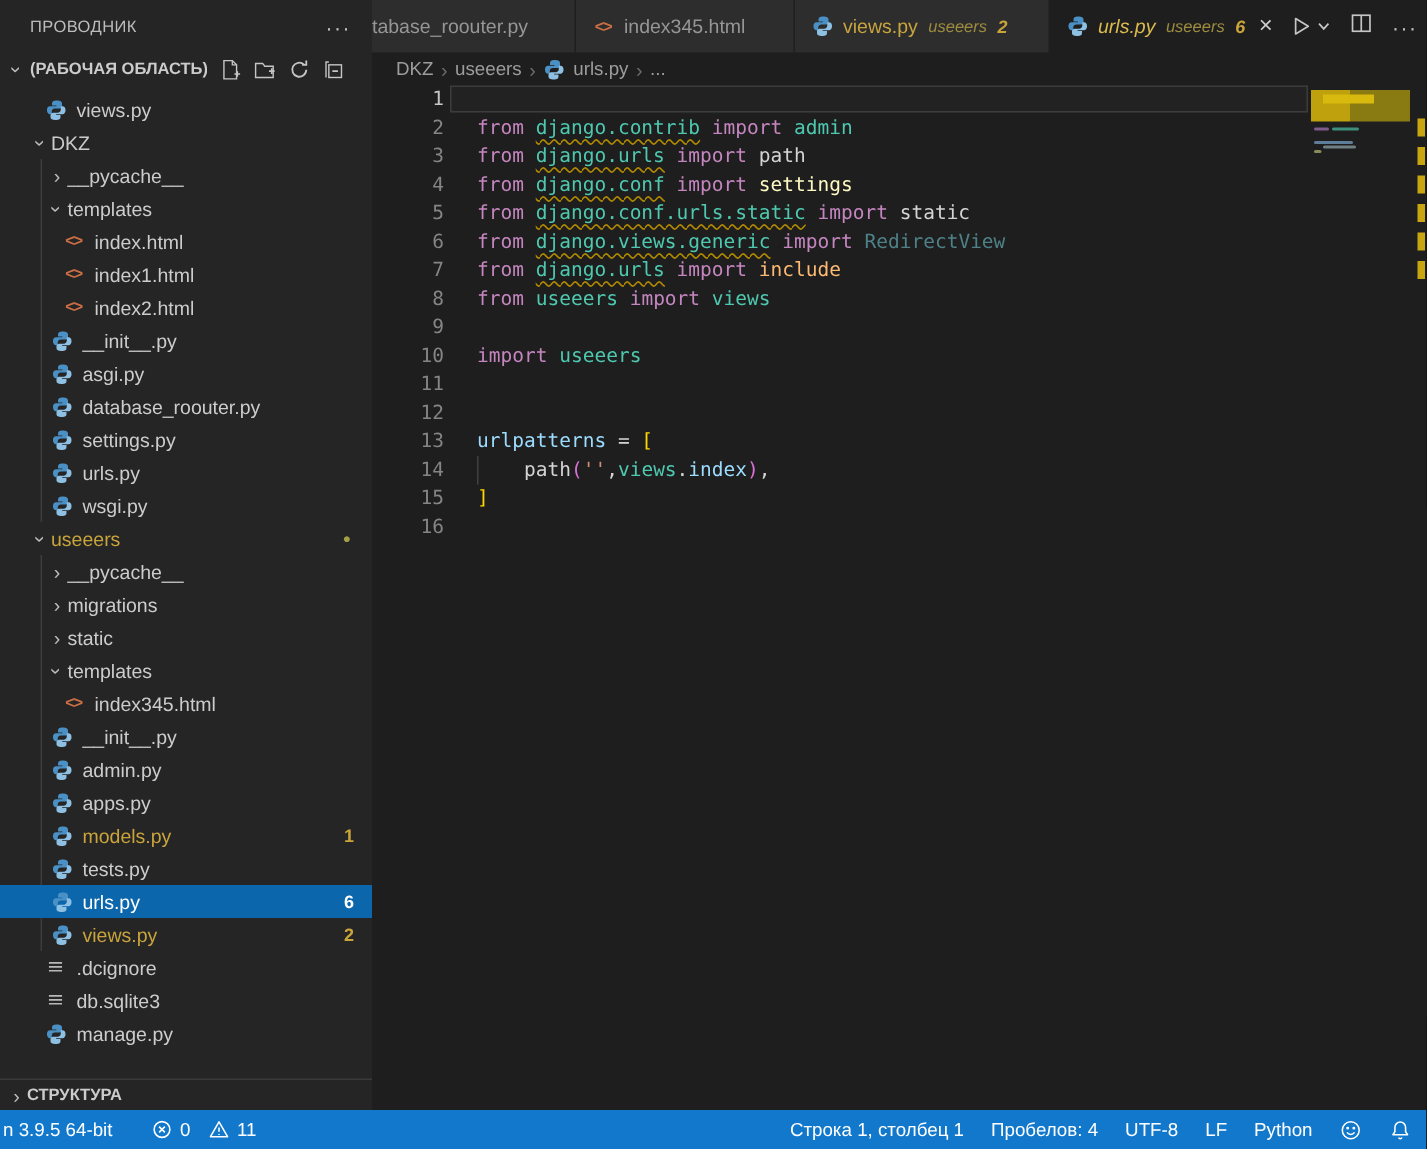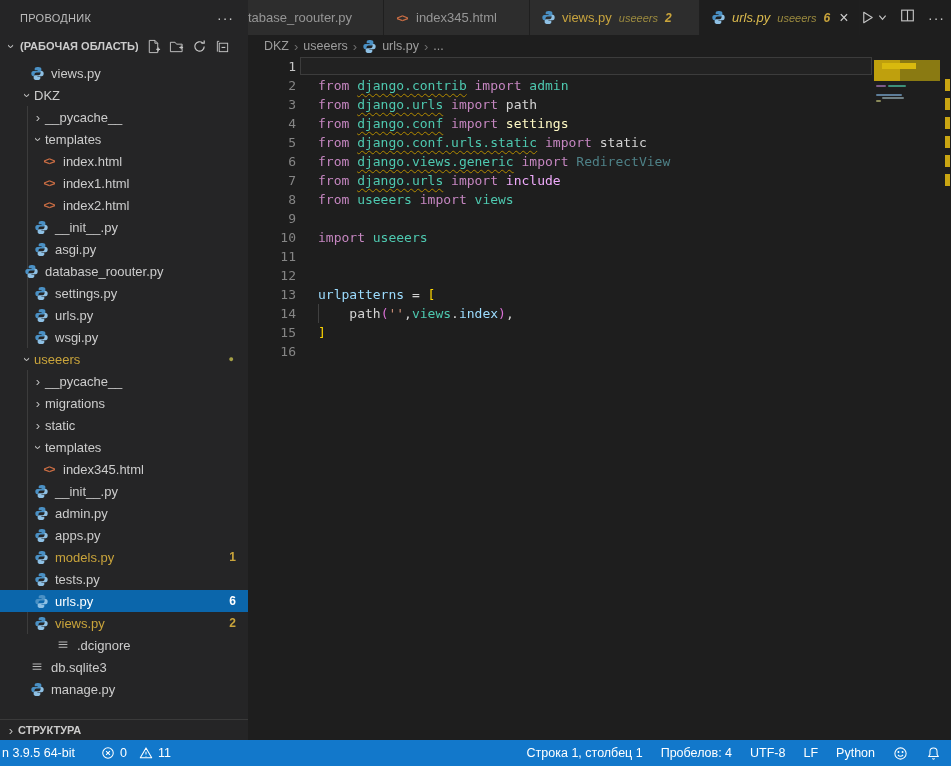--- a/index.html
+++ b/index.html
@@ -172,21 +172,21 @@
         </div>
         <div class="trow" style="padding-left: 33px;">
           <span class="ficon">
             <svg width="15" height="15" viewBox="0 0 16 16">
               <path fill="#4a90c4" d="M7.9 1C6 1 5 1.8 5 3v1.6h3.1v.6H3.6C2.2 5.2 1.4 6.3 1.4 8s.8 2.8 2.2 2.8h1.2V8.9c0-1.2 1-2.1 2.2-2.1h3.3c1 0 1.8-.8 1.8-1.8V3c0-1.2-1.4-2-3.2-2h-1z"></path>
               <path fill="#8ec0e4" d="M8.1 15c1.9 0 2.9-.8 2.9-2v-1.6H7.9v-.6h4.5c1.4 0 2.2-1.1 2.2-2.8s-.8-2.8-2.2-2.8h-1.2v2.5c0 1.2-1 2.1-2.2 2.1H5.7c-1 0-1.8.8-1.8 1.8V13c0 1.2 1.4 2 3.2 2h1z"></path>
             </svg>
           </span>
           <span class="lbl">asgi.py</span>
         </div>
-        <div class="trow" style="padding-left: 23px;">
+        <div class="trow" style="padding-left: 33px;">
           <span class="ficon">
             <svg width="15" height="15" viewBox="0 0 16 16">
               <path fill="#4a90c4" d="M7.9 1C6 1 5 1.8 5 3v1.6h3.1v.6H3.6C2.2 5.2 1.4 6.3 1.4 8s.8 2.8 2.2 2.8h1.2V8.9c0-1.2 1-2.1 2.2-2.1h3.3c1 0 1.8-.8 1.8-1.8V3c0-1.2-1.4-2-3.2-2h-1z"></path>
               <path fill="#8ec0e4" d="M8.1 15c1.9 0 2.9-.8 2.9-2v-1.6H7.9v-.6h4.5c1.4 0 2.2-1.1 2.2-2.8s-.8-2.8-2.2-2.8h-1.2v2.5c0 1.2-1 2.1-2.2 2.1H5.7c-1 0-1.8.8-1.8 1.8V13c0 1.2 1.4 2 3.2 2h1z"></path>
             </svg>
           </span>
           <span class="lbl">database_roouter.py</span>
         </div>
         <div class="trow" style="padding-left: 33px; text-align: right;">
           <span class="ficon">
@@ -301,21 +301,21 @@
         <div class="trow" style="padding-left: 33px;">
           <span class="ficon">
             <svg width="15" height="15" viewBox="0 0 16 16">
               <path fill="#4a90c4" d="M7.9 1C6 1 5 1.8 5 3v1.6h3.1v.6H3.6C2.2 5.2 1.4 6.3 1.4 8s.8 2.8 2.2 2.8h1.2V8.9c0-1.2 1-2.1 2.2-2.1h3.3c1 0 1.8-.8 1.8-1.8V3c0-1.2-1.4-2-3.2-2h-1z"></path>
               <path fill="#8ec0e4" d="M8.1 15c1.9 0 2.9-.8 2.9-2v-1.6H7.9v-.6h4.5c1.4 0 2.2-1.1 2.2-2.8s-.8-2.8-2.2-2.8h-1.2v2.5c0 1.2-1 2.1-2.2 2.1H5.7c-1 0-1.8.8-1.8 1.8V13c0 1.2 1.4 2 3.2 2h1z"></path>
             </svg>
           </span>
           <span class="lbl warn">views.py</span>
           <span class="badge">2</span>
         </div>
-        <div class="trow" style="padding-left: 29px; margin-left: 26px;">
+        <div class="trow" style="padding-left: 29px;">
           <span class="ficon">
             <svg width="14" height="14" viewBox="0 0 16 16" stroke="#b8b8b8" stroke-width="1.2">
               <path d="M3 4.5h10M3 7.5h10M3 10.5h10" fill="none"></path>
             </svg>
           </span>
           <span class="lbl">.dcignore</span>
         </div>
         <div class="trow" style="padding-left: 29px;">
           <span class="ficon">
             <svg width="14" height="14" viewBox="0 0 16 16" stroke="#b8b8b8" stroke-width="1.2">
@@ -429,21 +429,21 @@
           <div class="cline">
             <span class="ln">5</span>
             <span class="ctext"><span style="color: rgb(197, 134, 192);">from </span><span class="sq" style="color: rgb(78, 201, 176);">django.conf.urls.static</span><span style="color: rgb(212, 212, 212);"> </span><span style="color: rgb(197, 134, 192);">import</span><span style="color: rgb(212, 212, 212);"> </span><span style="color: rgb(212, 212, 212);">static</span></span>
           </div>
           <div class="cline">
             <span class="ln">6</span>
             <span class="ctext"><span style="color: rgb(197, 134, 192);">from </span><span class="sq" style="color: rgb(78, 201, 176);">django.views.generic</span><span style="color: rgb(212, 212, 212);"> </span><span style="color: rgb(197, 134, 192);">import</span><span style="color: rgb(212, 212, 212);"> </span><span style="color: rgb(78, 129, 135);">RedirectView</span></span>
           </div>
           <div class="cline">
             <span class="ln">7</span>
-            <span class="ctext"><span style="color: rgb(197, 134, 192);">from </span><span class="sq" style="color: rgb(78, 201, 176);">django.urls</span><span style="color: rgb(212, 212, 212);"> </span><span style="color: rgb(197, 134, 192);">import</span><span style="color: rgb(212, 212, 212);"> </span><span style="color: #f0abfc;">include</span></span>
+            <span class="ctext"><span style="color: rgb(197, 134, 192);">from </span><span class="sq" style="color: rgb(78, 201, 176);">django.urls</span><span style="color: rgb(212, 212, 212);"> </span><span style="color: rgb(197, 134, 192);">import</span><span style="color: rgb(212, 212, 212);"> </span><span style="color: #fdba74;">include</span></span>
           </div>
           <div class="cline">
             <span class="ln">8</span>
             <span class="ctext"><span style="color: rgb(197, 134, 192);">from </span><span style="color: rgb(78, 201, 176);">useeers</span><span style="color: rgb(212, 212, 212);"> </span><span style="color: rgb(197, 134, 192);">import</span><span style="color: rgb(212, 212, 212);"> </span><span style="color: rgb(78, 201, 176);">views</span></span>
           </div>
           <div class="cline">
             <span class="ln">9</span>
             <span class="ctext"></span>
           </div>
           <div class="cline">

